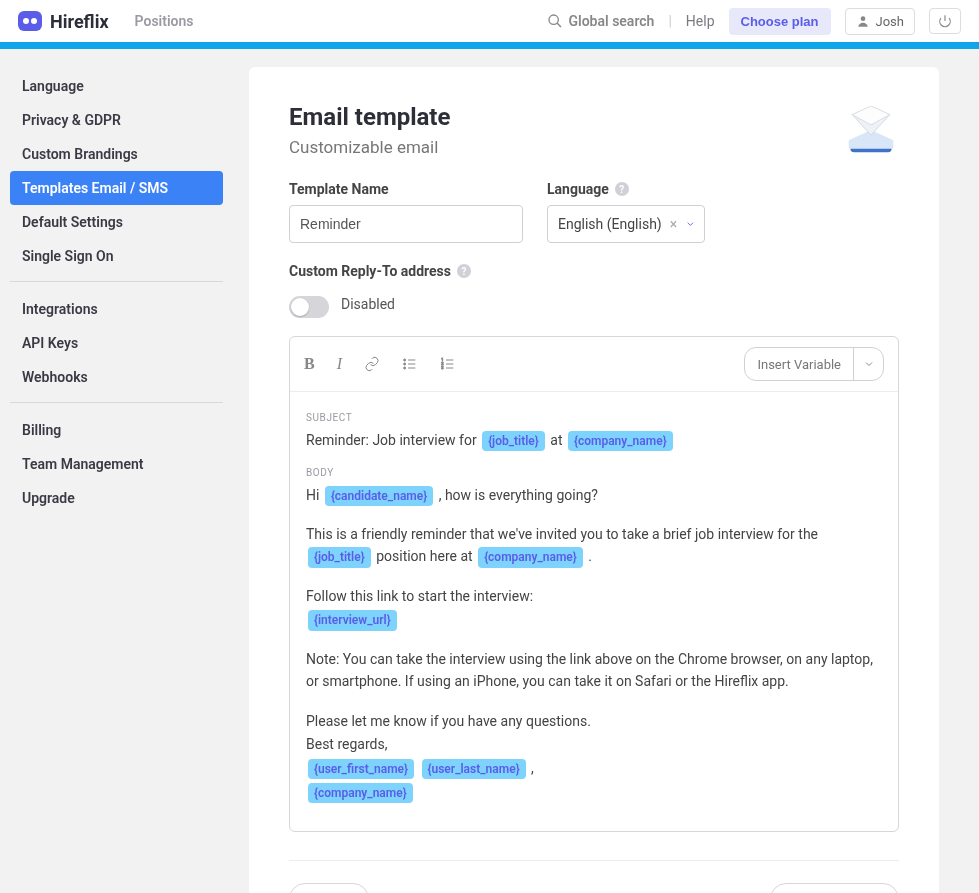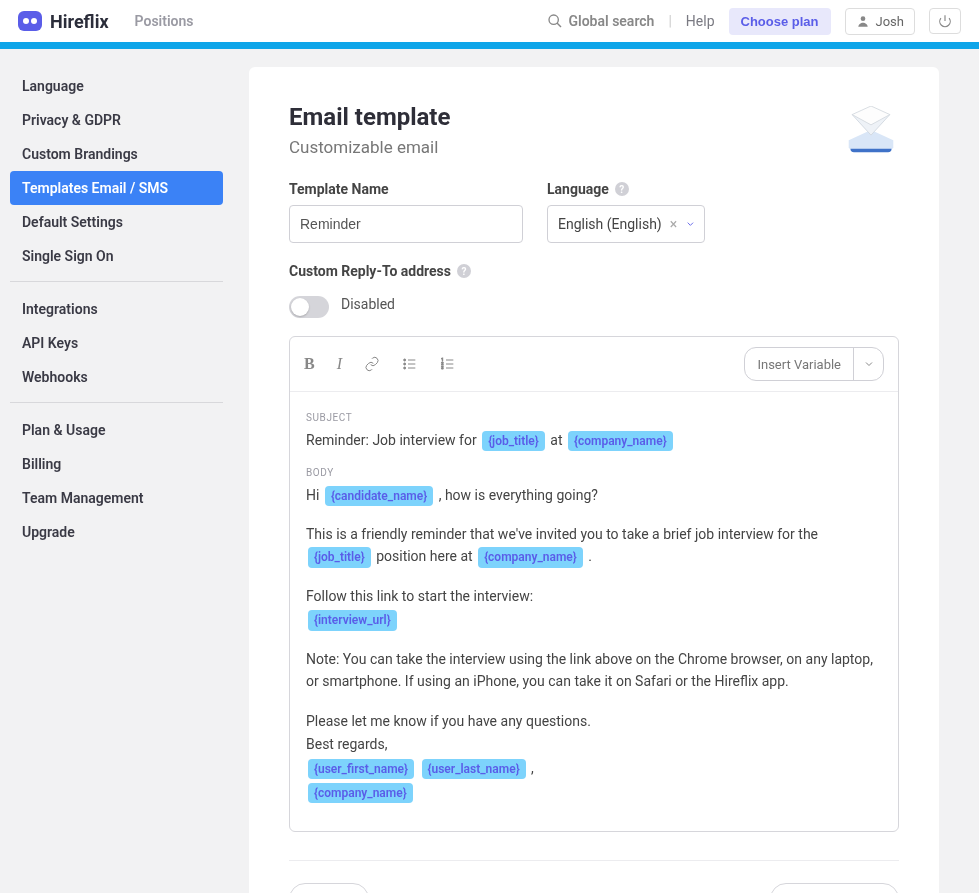--- a/index.html
+++ b/index.html
@@ -187,21 +187,20 @@
       <span class="side-item active">Templates Email / SMS</span>
       <span class="side-item">Default Settings</span>
       <span class="side-item">Single Sign On</span>
     </div>
     <div class="side-group">
       <span class="side-item">Integrations</span>
       <span class="side-item">API Keys</span>
       <span class="side-item">Webhooks</span>
     </div>
     <div class="side-group">
-      <span class="side-item">Plan &amp; Usage</span>
       <span class="side-item">Billing</span>
       <span class="side-item">Team Management</span>
       <span class="side-item">Upgrade</span>
     </div>
   </div>
 
   <div class="main">
     <div class="card">
       <div class="card-head">
         <div>

